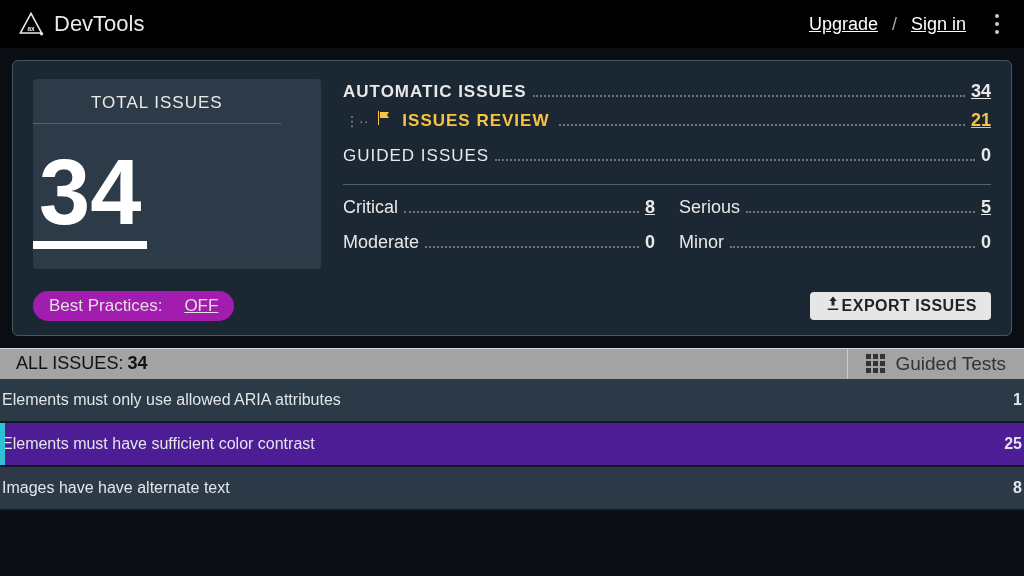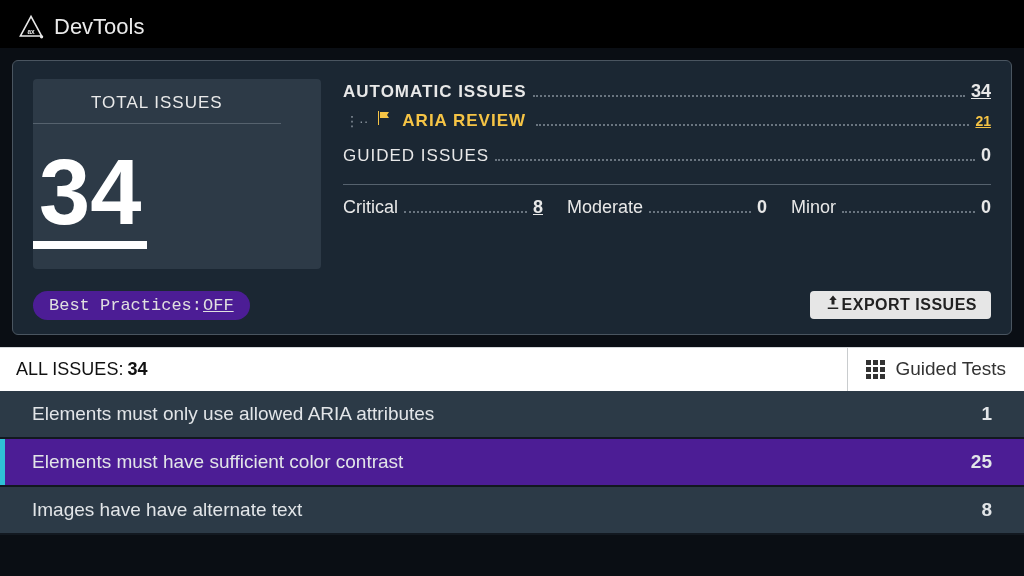--- a/index.html
+++ b/index.html
@@ -4,22 +4,22 @@
 <style>
   * { box-sizing: border-box; margin: 0; padding: 0; }
   html, body {
     width: 1024px; height: 576px;
     font-family: -apple-system, BlinkMacSystemFont, "Segoe UI", Arial, sans-serif;
     background: #0a0e14; color: #e8e8e8; overflow: hidden;
   }
 
   
   .topbar {
-    height: 48px; background: #000; display: flex; align-items: flex-end;
-    padding: 0 14px 8px 18px; justify-content: space-between;
+    height: 48px; background: #000; display: flex; align-items: center;
+    padding: 0 14px 0 18px; justify-content: space-between;
   }
   .brand { display: flex; align-items: center; gap: 10px; }
   .brand-logo { width: 26px; height: 26px; }
   .brand-name { font-size: 22px; font-weight: 400; color: #eaeaea; }
   .topbar-right { display: flex; align-items: center; gap: 14px; font-size: 18px; }
   .topbar-right a { color: #fff; text-decoration: underline; cursor: pointer; }
   .topbar-right .sep { color: #aaa; }
   .kebab { width: 26px; display: flex; flex-direction: column; gap: 4px; align-items: center; justify-content: center; cursor: pointer; padding: 6px; margin-left: 4px;}
   .kebab span { width: 4px; height: 4px; background: #ccc; border-radius: 50%; }
 
@@ -52,64 +52,64 @@
   .dotrow .dots { flex: 1; border-bottom: 2px dotted #6a7580; margin: 0 6px 3px 6px; height: 1px; }
   .dotrow .val { white-space: nowrap; font-weight: 700; }
 
   .row-auto .lbl { font-size: 17px; letter-spacing: 1px; font-weight: 600; }
   .row-auto .val { text-decoration: underline; font-size: 18px; cursor: pointer; }
 
   .needs-review { display: flex; align-items: baseline; margin: 4px 0 14px 0; }
   .nr-tree { color: #8a949e; font-size: 14px; padding-right: 8px; padding-left: 2px; }
   .flagicon { margin-right: 10px; }
   .nr-label { color: #f6c445; font-weight: 600; font-size: 17px; letter-spacing: 1px; }
-  .nr-val { color: #f6c445; font-weight: 700; text-decoration: underline; font-size: 14px; cursor: pointer;}
+  .nr-val { color: #f6c445; font-weight: 700; text-decoration: underline; font-size: 18px; cursor: pointer;}
 
   .row-guided .lbl { font-size: 17px; letter-spacing: 1px; font-weight: 400; }
   .row-guided .val { font-size: 18px; }
 
   .sev-divider { height: 1px; background: #56626e; margin: 18px 0 12px 0; }
 
-  .sev-grid { display: grid; grid-template-columns: 1fr 1fr 1fr; column-gap: 24px; row-gap: 6px; }
+  .sev-grid { display: grid; grid-template-columns: 1fr 1fr; column-gap: 24px; row-gap: 6px; }
   .sev-grid .dotrow .lbl { font-size: 18px; font-weight: 400; }
   .sev-grid .dotrow .val { font-size: 18px; font-weight: 700; }
   .underline { text-decoration: underline; cursor: pointer; }
 
   .panel-bottom {
     display: flex; justify-content: space-between; align-items: center;
     margin-top: 22px;
   }
   .bp-pill {
-    background: #4c1d95; border-radius: 18px; padding: 5px 16px;
+    background: #a21caf; border-radius: 18px; padding: 5px 16px;
     font-size: 17px; color: #e0e0e0; cursor: pointer;
-    display: inline-flex; align-items: baseline; gap: 1px; font-family: Liberation Mono, monospace;
+    display: inline-flex; align-items: baseline; gap: 22px;
   }
   .bp-pill .state { text-decoration: underline; }
 
   .export-btn {
     background: #e6e6e6; color: #222; border: none; border-radius: 4px;
     padding: 3px 14px; font-size: 16px; font-weight: 600; letter-spacing: .5px;
     display: inline-flex; align-items: center; gap: 0; cursor: pointer;
   }
   .export-btn svg { width: 18px; height: 18px; }
 
   
-  .tabsbar { background: #ffffff; color: #111; height: 44px; display: flex; align-items: stretch; border-top: 1px solid #d4d7da; }
+  .tabsbar { background: #a3a3a3; color: #111; height: 31px; display: flex; align-items: stretch; border-top: 1px solid #d4d7da; }
   .all-issues { flex: 1; display: flex; align-items: center; padding: 0 16px; font-size: 18px; font-weight: 500; cursor: pointer; }
   .all-issues .num { font-weight: 700; margin-left: 4px; }
   .guided-tab { display: flex; align-items: center; gap: 10px; padding: 4px 18px; border-left: 1px solid #c9ccce; font-size: 19px; color: #333; cursor: pointer; }
   .grid-icon { display: grid; grid-template-columns: repeat(3, 5px); grid-template-rows: repeat(3, 5px); gap: 2px; }
   .grid-icon span { background: #333; width: 5px; height: 5px; }
 
   
   .issues { display: flex; flex-direction: column; }
   .issue-row {
     display: flex; justify-content: space-between; align-items: center;
-    background: #2c3a47; color: #e2e5e8; font-size: 19px; font-weight: 500;
-    padding: 12px 32px; border-bottom: 2px solid #121820; cursor: pointer;
+    background: #2c3a47; color: #e2e5e8; font-size: 16px; font-weight: 500;
+    padding: 12px 2px; border-bottom: 2px solid #121820; cursor: pointer;
   }
   .issue-row.selected { background: #4c1d95; position: relative; }
   .issue-row.selected::before {
     content: ""; position: absolute; left: 0; top: 0; bottom: 0; width: 5px; background: #2fc1d6;
   }
   .issue-row .count { font-weight: 600; }
 
   .flagicon svg { fill: #f6c445; }
 </style>
 </head>
@@ -119,20 +119,30 @@
   <div class="brand">
     <span class="brand-logo">
       <svg viewBox="0 0 32 32" width="26" height="26">
         <path d="M16 3 L29 27 H3 Z" fill="none" stroke="#e8e8e8" stroke-width="2"></path>
         <text x="16" y="24" text-anchor="middle" font-size="8" fill="#e8e8e8" font-weight="700">ax</text>
         <circle cx="29" cy="28" r="2" fill="#e8e8e8"></circle>
       </svg>
     </span>
     <span class="brand-name">DevTools</span>
   </div>
+  <div class="topbar-right">
+    <a>Upgrade</a>
+    <span class="sep">/</span>
+    <a>Sign in</a>
+    <div class="kebab">
+      <span></span>
+        <span></span>
+        <span></span>
+    </div>
+  </div>
 </div>
 
 <div class="panel">
   <div class="panel-main">
     <div class="total-box">
       <div class="total-label">TOTAL ISSUES</div>
       <div class="total-number">34</div>
     </div>
 
     <div class="stats">
@@ -143,38 +153,43 @@
         <span class="val">34</span>
       </div>
 
       <div class="needs-review">
         <span class="nr-tree">⋮··</span>
         <span class="flagicon">
           <svg width="16" height="16" viewBox="0 0 16 16">
               <path d="M2 1h1v14H2zM4 2h9l-2 3 2 3H4z"></path>
             </svg>
         </span>
-        <span class="nr-label">ARIA REVIEW</span>
+        <span class="nr-label">ISSUES REVIEW</span>
         <span class="dots" style="flex:1;border-bottom:2px dotted #6a7580;margin:0 6px 3px 10px;height:1px;"></span>
         <span class="nr-val">21</span>
       </div>
 
       <div class="dotrow row-guided">
         <span class="lbl">GUIDED ISSUES</span>
         <span class="dots"></span>
         <span class="val">0</span>
       </div>
 
       <div class="sev-divider"></div>
 
       <div class="sev-grid">
         <div class="dotrow">
           <span class="lbl">Critical</span>
           <span class="dots"></span>
           <span class="val underline">8</span>
+        </div>
+        <div class="dotrow">
+          <span class="lbl">Serious</span>
+          <span class="dots"></span>
+          <span class="val underline">5</span>
         </div>
         <div class="dotrow">
           <span class="lbl">Moderate</span>
           <span class="dots"></span>
           <span class="val">0</span>
         </div>
         <div class="dotrow">
           <span class="lbl">Minor</span>
           <span class="dots"></span>
           <span class="val">0</span>

